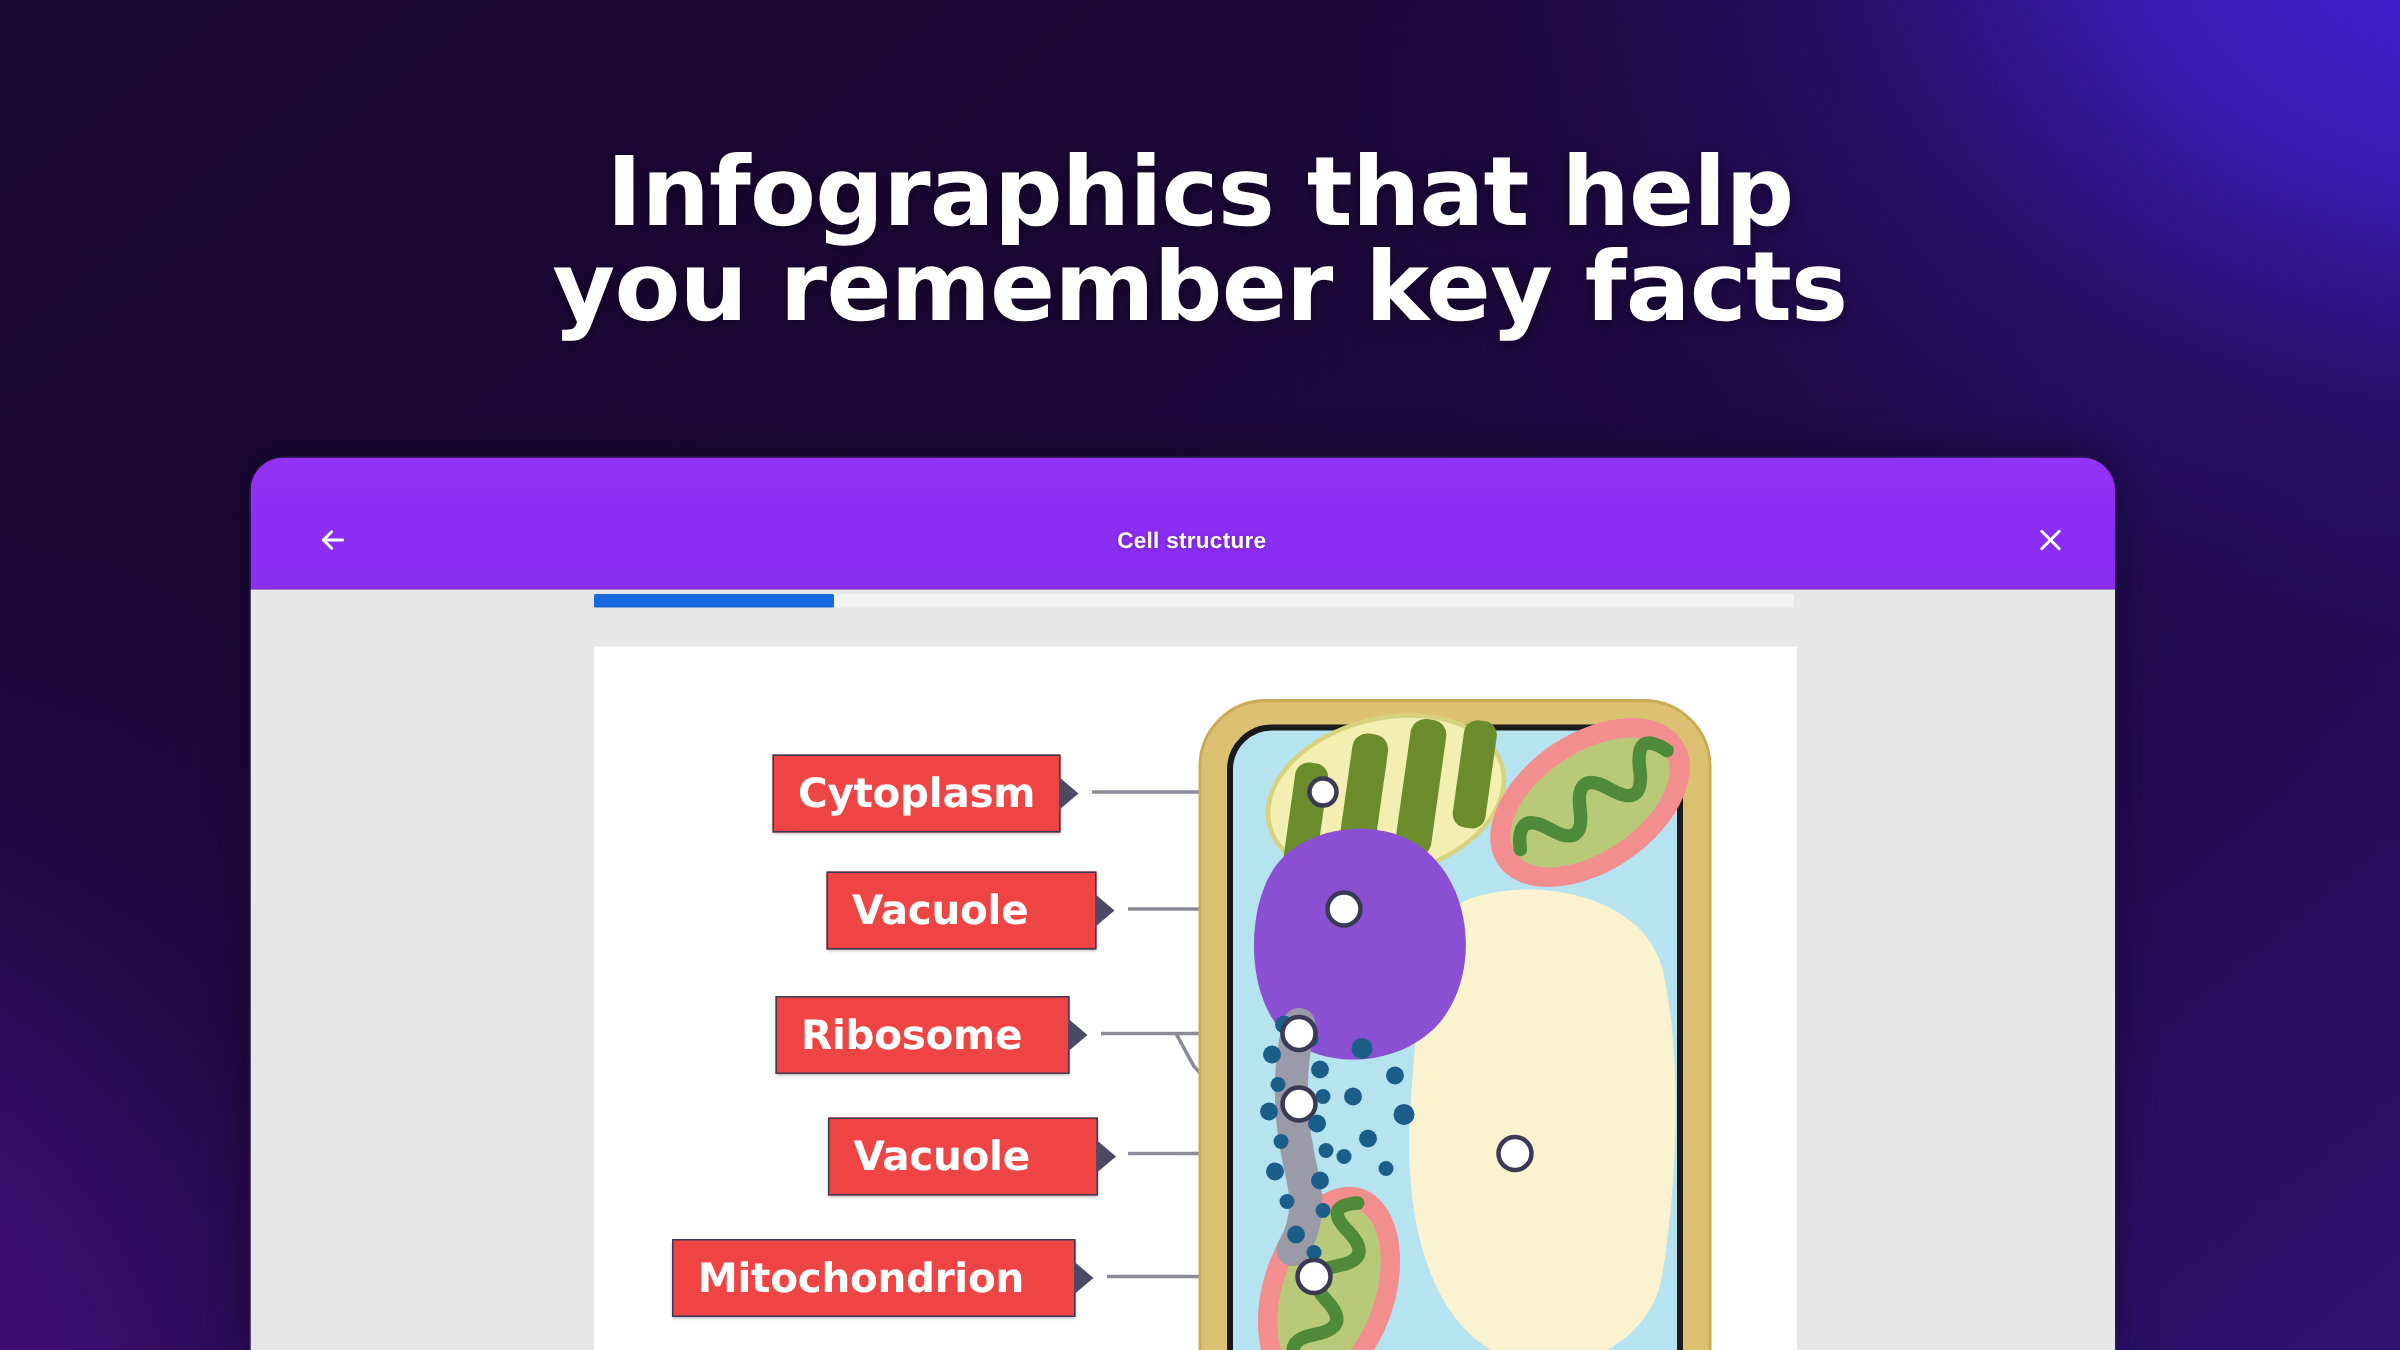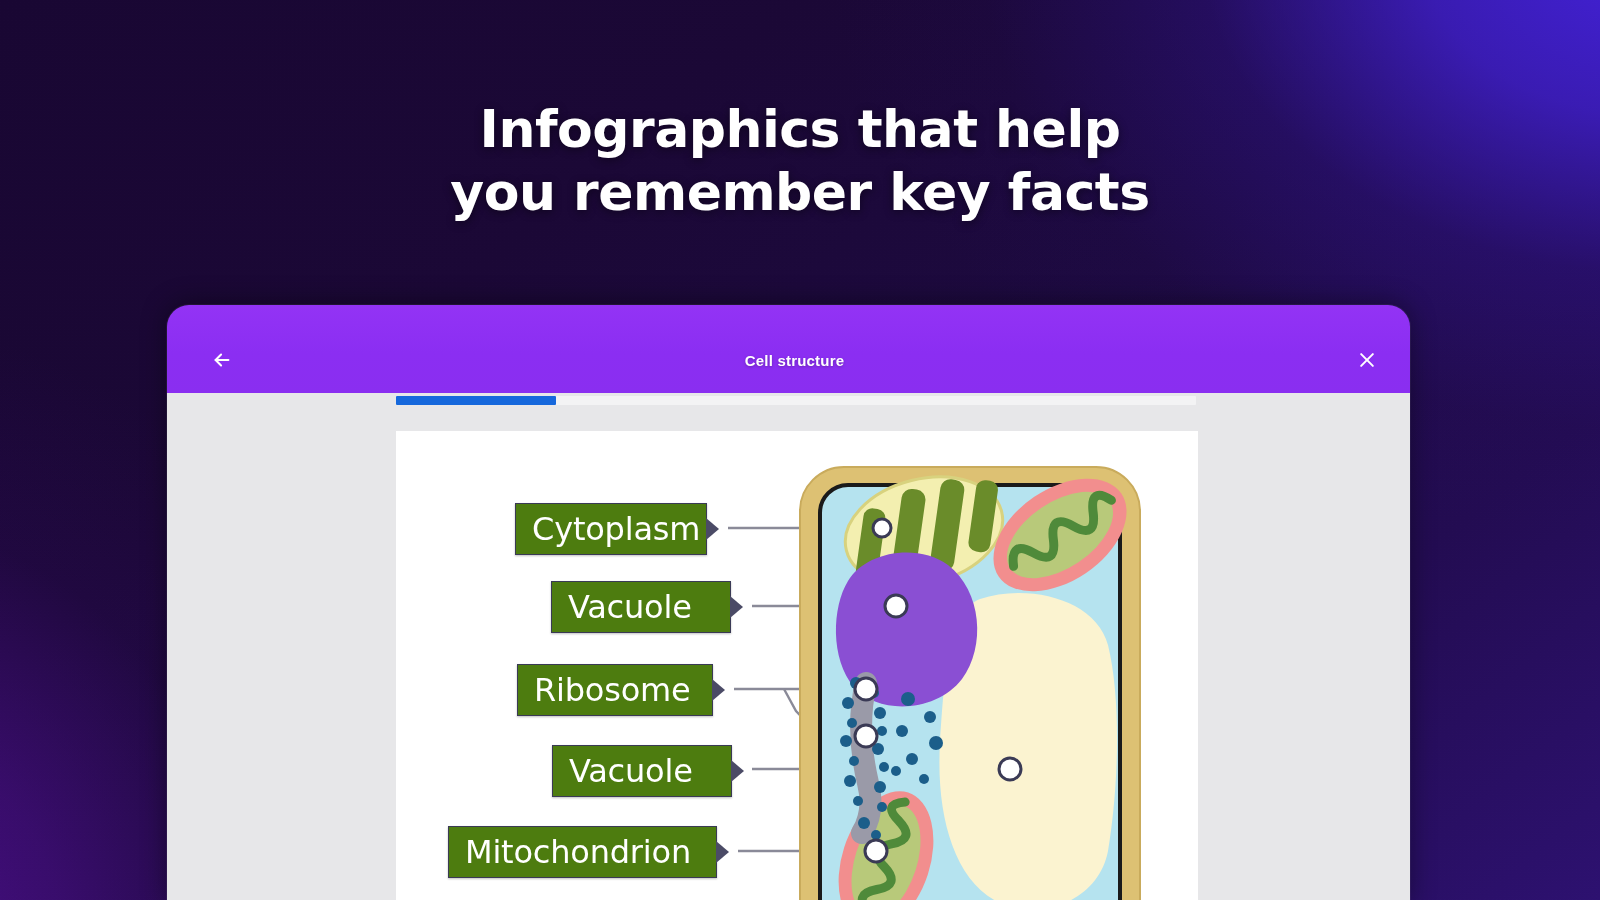--- a/index.html
+++ b/index.html
@@ -27,21 +27,21 @@
       repeating-linear-gradient(90deg, rgba(255,255,255,.05) 0 1px, rgba(0,0,0,0) 1px 4px);
   }
 
   
   #headline {
     position:absolute; left:0; right:0; top:98px;
     text-align:center;
     color:#ffffff;
     font-family:"DejaVu Sans", sans-serif;
     font-weight:bold;
-    font-size:52px;
+    font-size:64px;
     line-height:63px;
     letter-spacing:-0.5px;
     text-shadow:0 2px 10px rgba(0,0,0,.45);
   }
   #headline .hl-line { display:block; }
 
   
   #device {
     position:absolute;
     left:167px; top:305px;
@@ -114,28 +114,28 @@
     background:#ffffff;
   }
 
   
   #infographic { position:absolute; inset:0; }
   #svg-layer { position:absolute; inset:0; width:100%; height:100%; }
 
   .label-box {
     position:absolute;
     height:52px;
-    background:#4d7c0f;
+    background:#ef4444;
     border:1px solid #3a3a55;
     display:flex; align-items:center;
     padding:0 16px;
     color:#ffffff;
     font-family:"DejaVu Sans", sans-serif;
-    font-weight:normal;
-    font-size:32px;
+    font-weight:bold;
+    font-size:27px;
     letter-spacing:-0.2px;
     white-space:nowrap;
     box-shadow:0 1px 2px rgba(0,0,0,.25);
     cursor:pointer;
   }
   .label-box::after {
     content:"";
     position:absolute;
     right:-13px; top:50%;
     transform:translateY(-50%);

